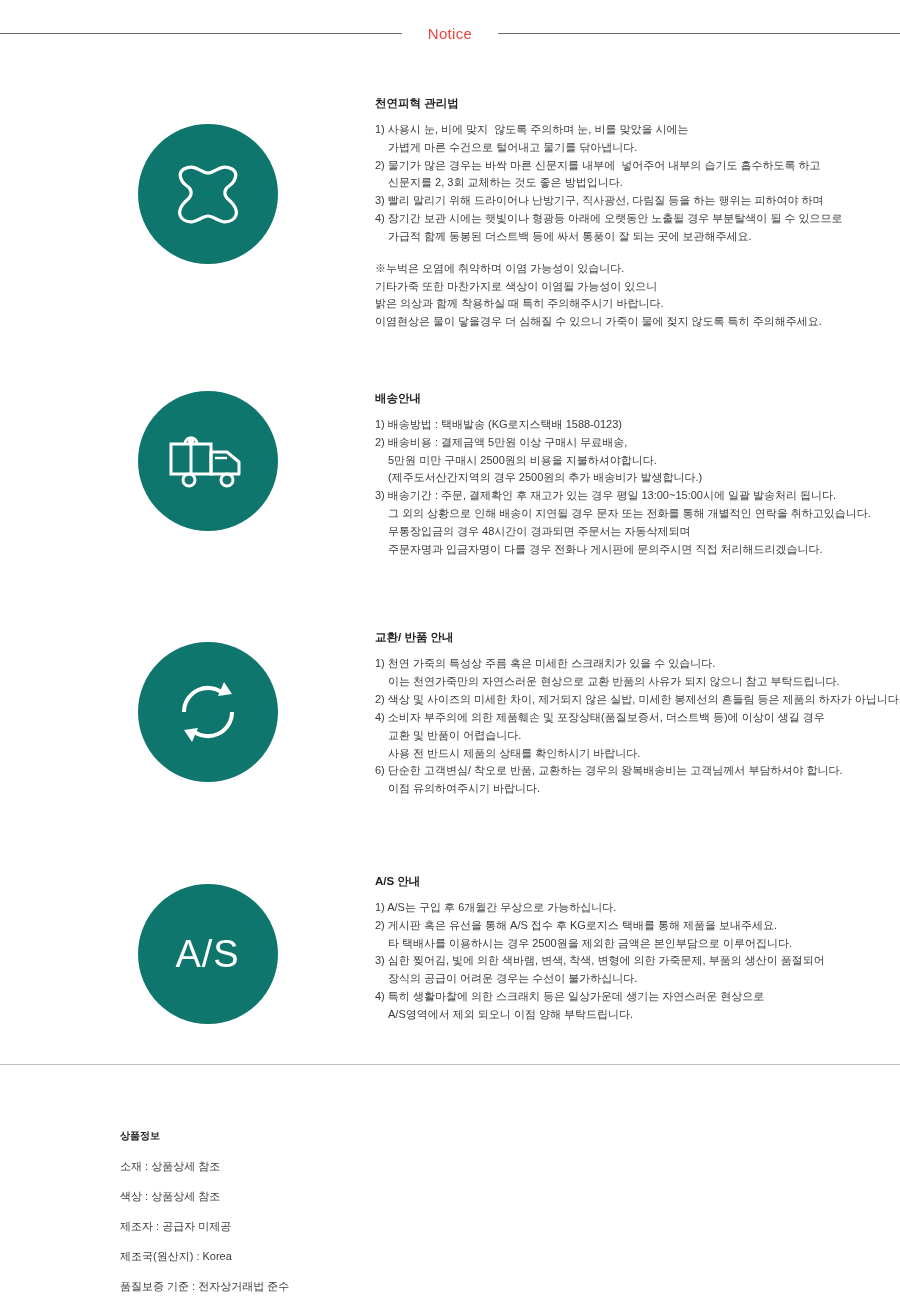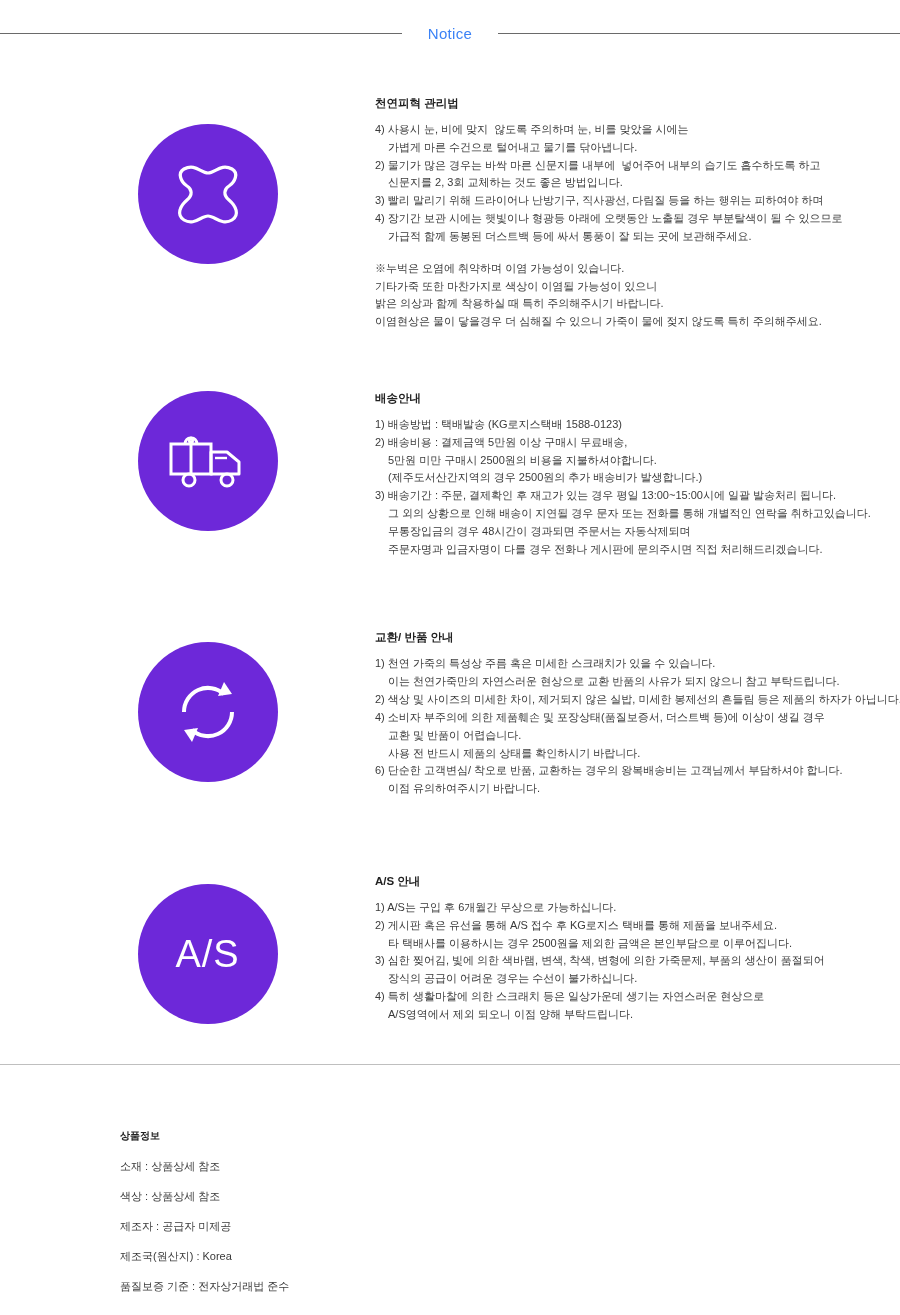--- a/index.html
+++ b/index.html
@@ -27,21 +27,21 @@
     margin-top: 10px;
   }
   .notice-header .rule {
     flex: 1;
     height: 1px;
     background: #6a6a6a;
   }
   .notice-header .rule.left { margin-right: 0; }
   .notice-header .title {
     font-size: 15px;
-    color: #3b82f6;
+    color: #ef4444;
     letter-spacing: 0.3px;
     padding: 0 26px;
     white-space: nowrap;
   }
 
   
   .sections {
     padding-top: 40px;
     padding-left: 40px;
   }
@@ -54,21 +54,21 @@
     width: 335px;
     display: flex;
     justify-content: center;
     flex: 0 0 335px;
     padding-top: 2px;
   }
   .icon-circle {
     width: 140px;
     height: 140px;
     border-radius: 50%;
-    background: #6d28d9;
+    background: #0f766e;
     display: flex;
     align-items: center;
     justify-content: center;
     position: relative;
   }
   .icon-circle svg { display: block; }
   .as-text {
     font-size: 38px;
     color: #ffffff;
     font-family: "Liberation Sans", sans-serif;
@@ -143,21 +143,21 @@
   <div class="section sec-care">
     <div class="icon-col">
       <div class="icon-circle">
         <svg width="78" height="78" viewBox="0 0 78 78" aria-hidden="true">
           <path d="M15 14 C26 8, 32 18, 39 18 C46 18, 52 8, 63 14 C70 18, 66 27, 60 31 C55 34, 54 40, 60 45 C67 51, 71 60, 63 65 C53 71, 46 61, 39 61 C32 61, 25 71, 15 65 C7 60, 11 51, 18 45 C24 40, 23 34, 18 31 C12 27, 8 18, 15 14 Z" fill="none" stroke="#ffffff" stroke-width="3.2" stroke-linejoin="round"></path>
         </svg>
       </div>
     </div>
     <div class="text-col">
       <div class="sec-title">천연피혁 관리법</div>
-      <div class="line">4) 사용시 눈, 비에 맞지  않도록 주의하며 눈, 비를 맞았을 시에는</div>
+      <div class="line">1) 사용시 눈, 비에 맞지  않도록 주의하며 눈, 비를 맞았을 시에는</div>
       <div class="line indent">가볍게 마른 수건으로 털어내고 물기를 닦아냅니다.</div>
       <div class="line">2) 물기가 많은 경우는 바싹 마른 신문지를 내부에  넣어주어 내부의 습기도 흡수하도록 하고</div>
       <div class="line indent">신문지를 2, 3회 교체하는 것도 좋은 방법입니다.</div>
       <div class="line">3) 빨리 말리기 위해 드라이어나 난방기구, 직사광선, 다림질 등을 하는 행위는 피하여야 하며</div>
       <div class="line">4) 장기간 보관 시에는 햇빛이나 형광등 아래에 오랫동안 노출될 경우 부분탈색이 될 수 있으므로</div>
       <div class="line indent">가급적 함께 동봉된 더스트백 등에 싸서 통풍이 잘 되는 곳에 보관해주세요.</div>
       <div class="gap"></div>
       <div class="line">※누벅은 오염에 취약하며 이염 가능성이 있습니다.</div>
       <div class="line">기타가죽 또한 마찬가지로 색상이 이염될 가능성이 있으니</div>
       <div class="line">밝은 의상과 함께 착용하실 때 특히 주의해주시기 바랍니다.</div>

